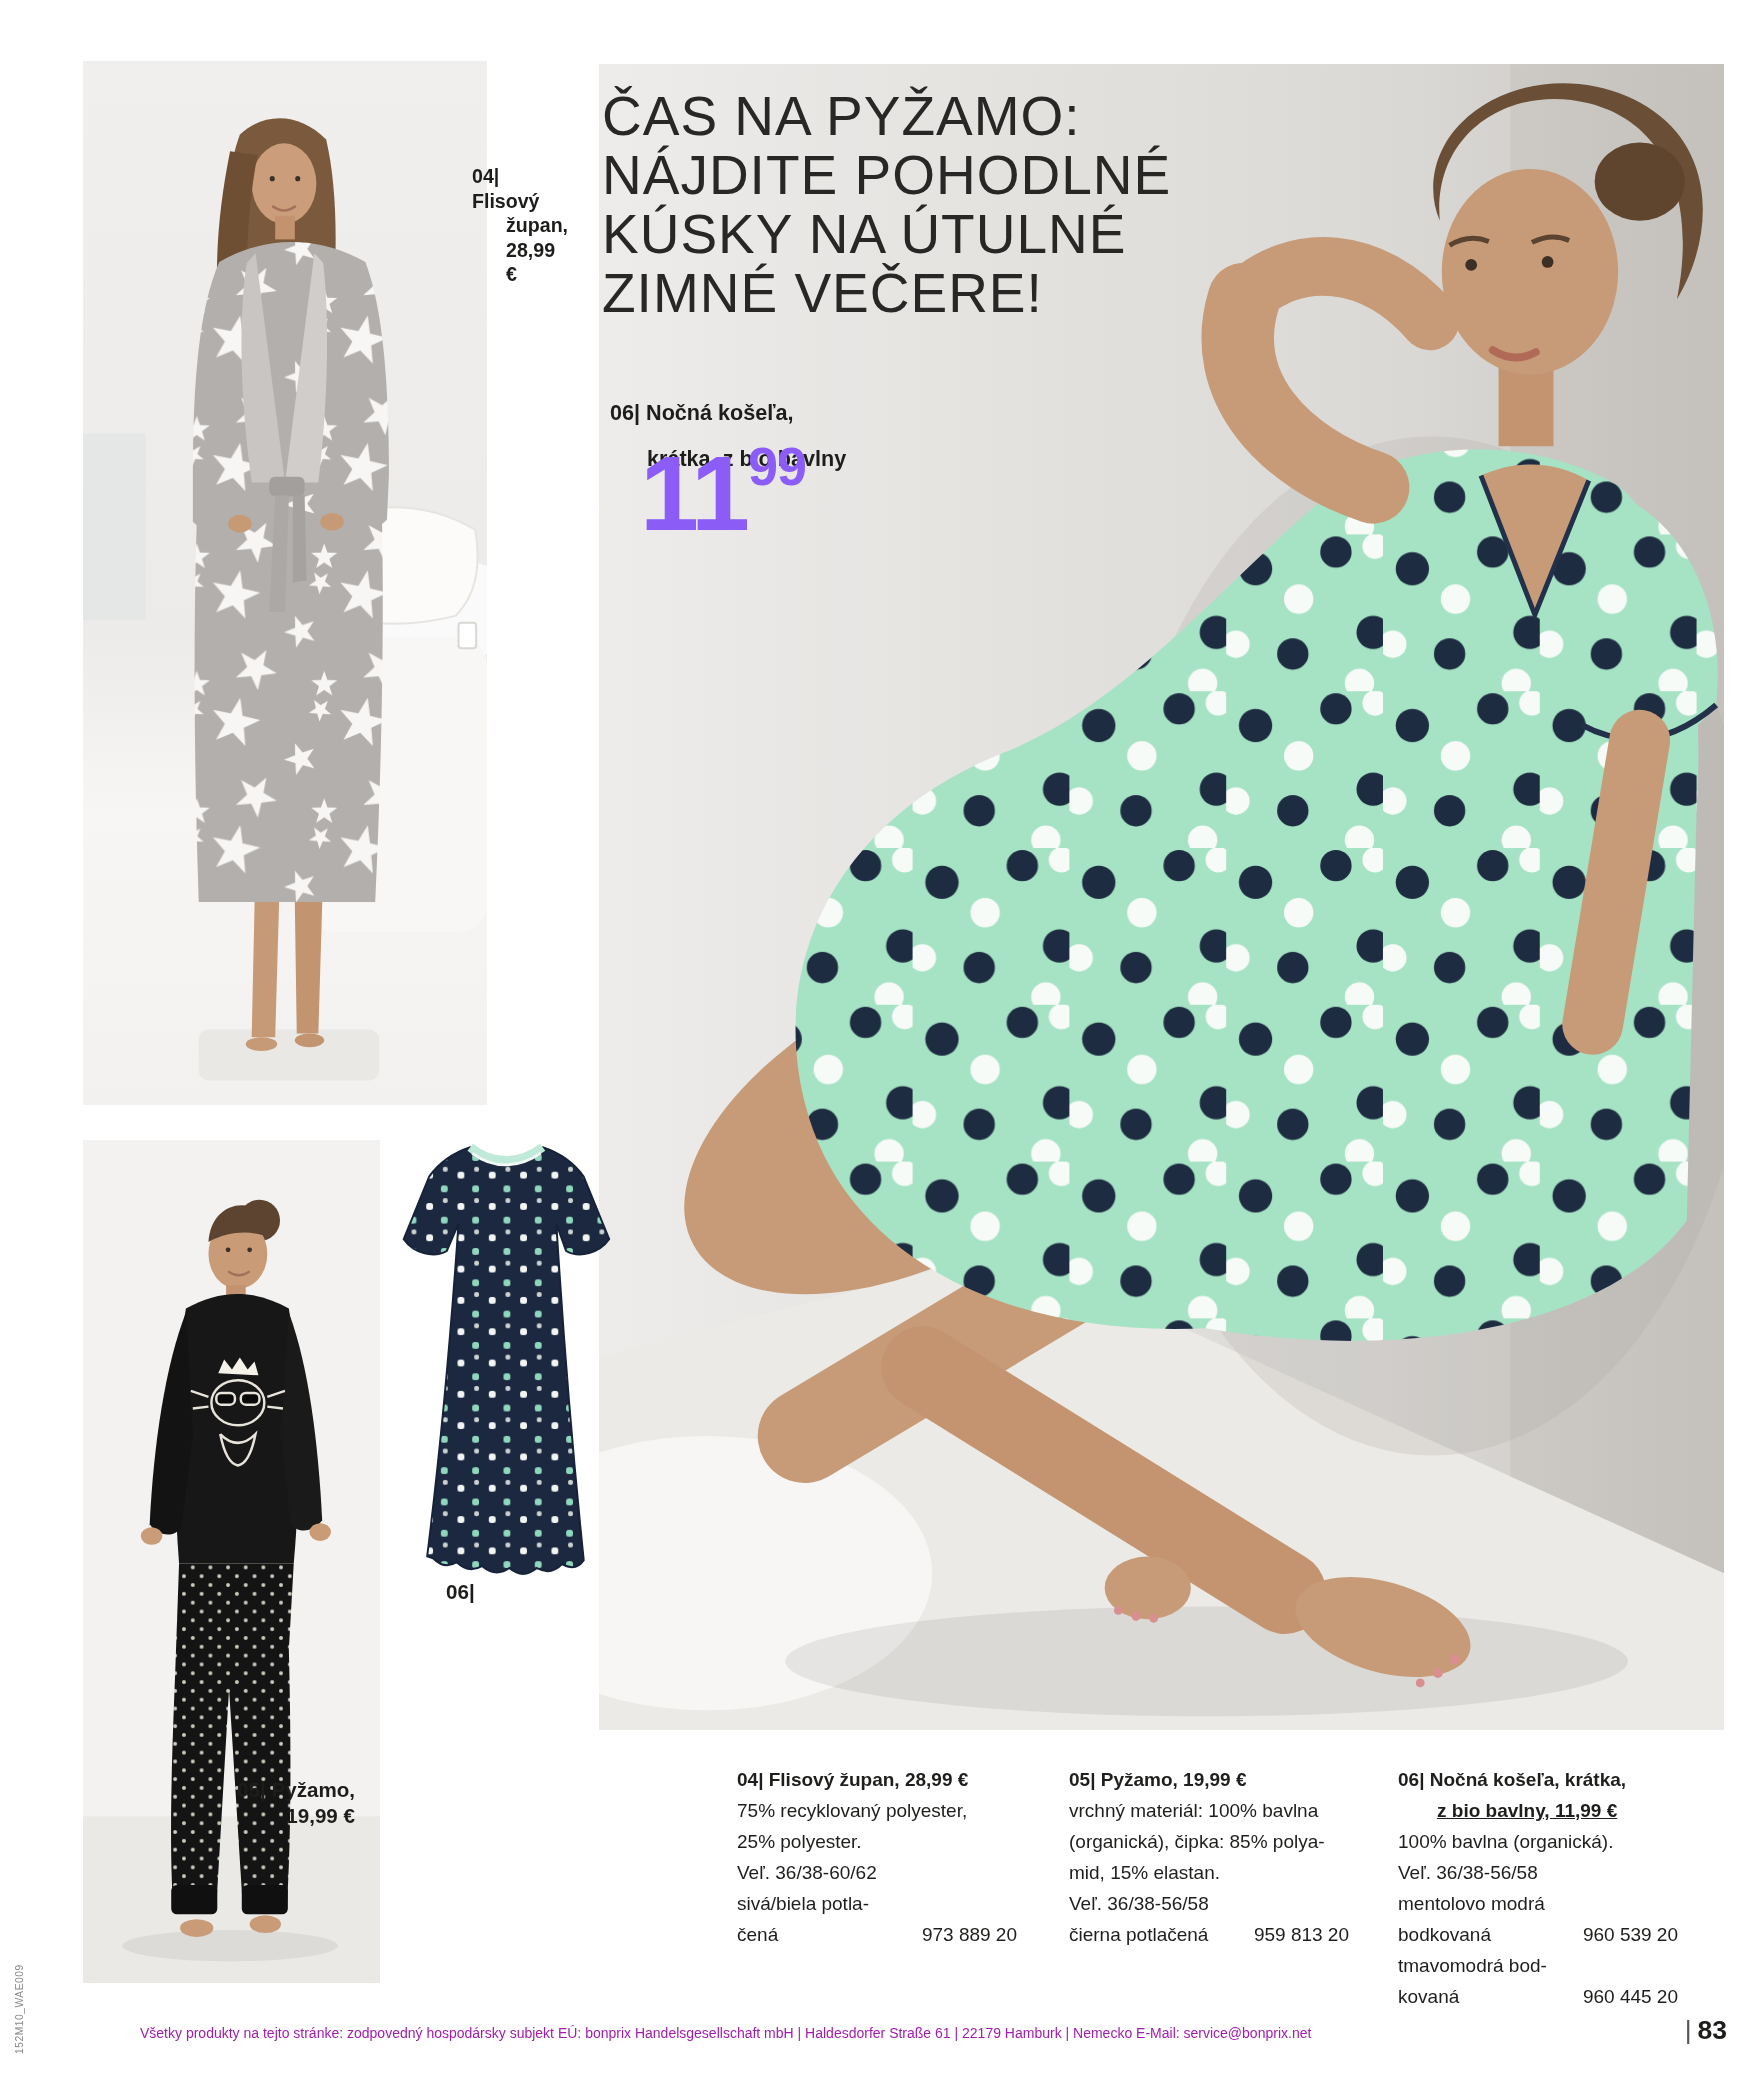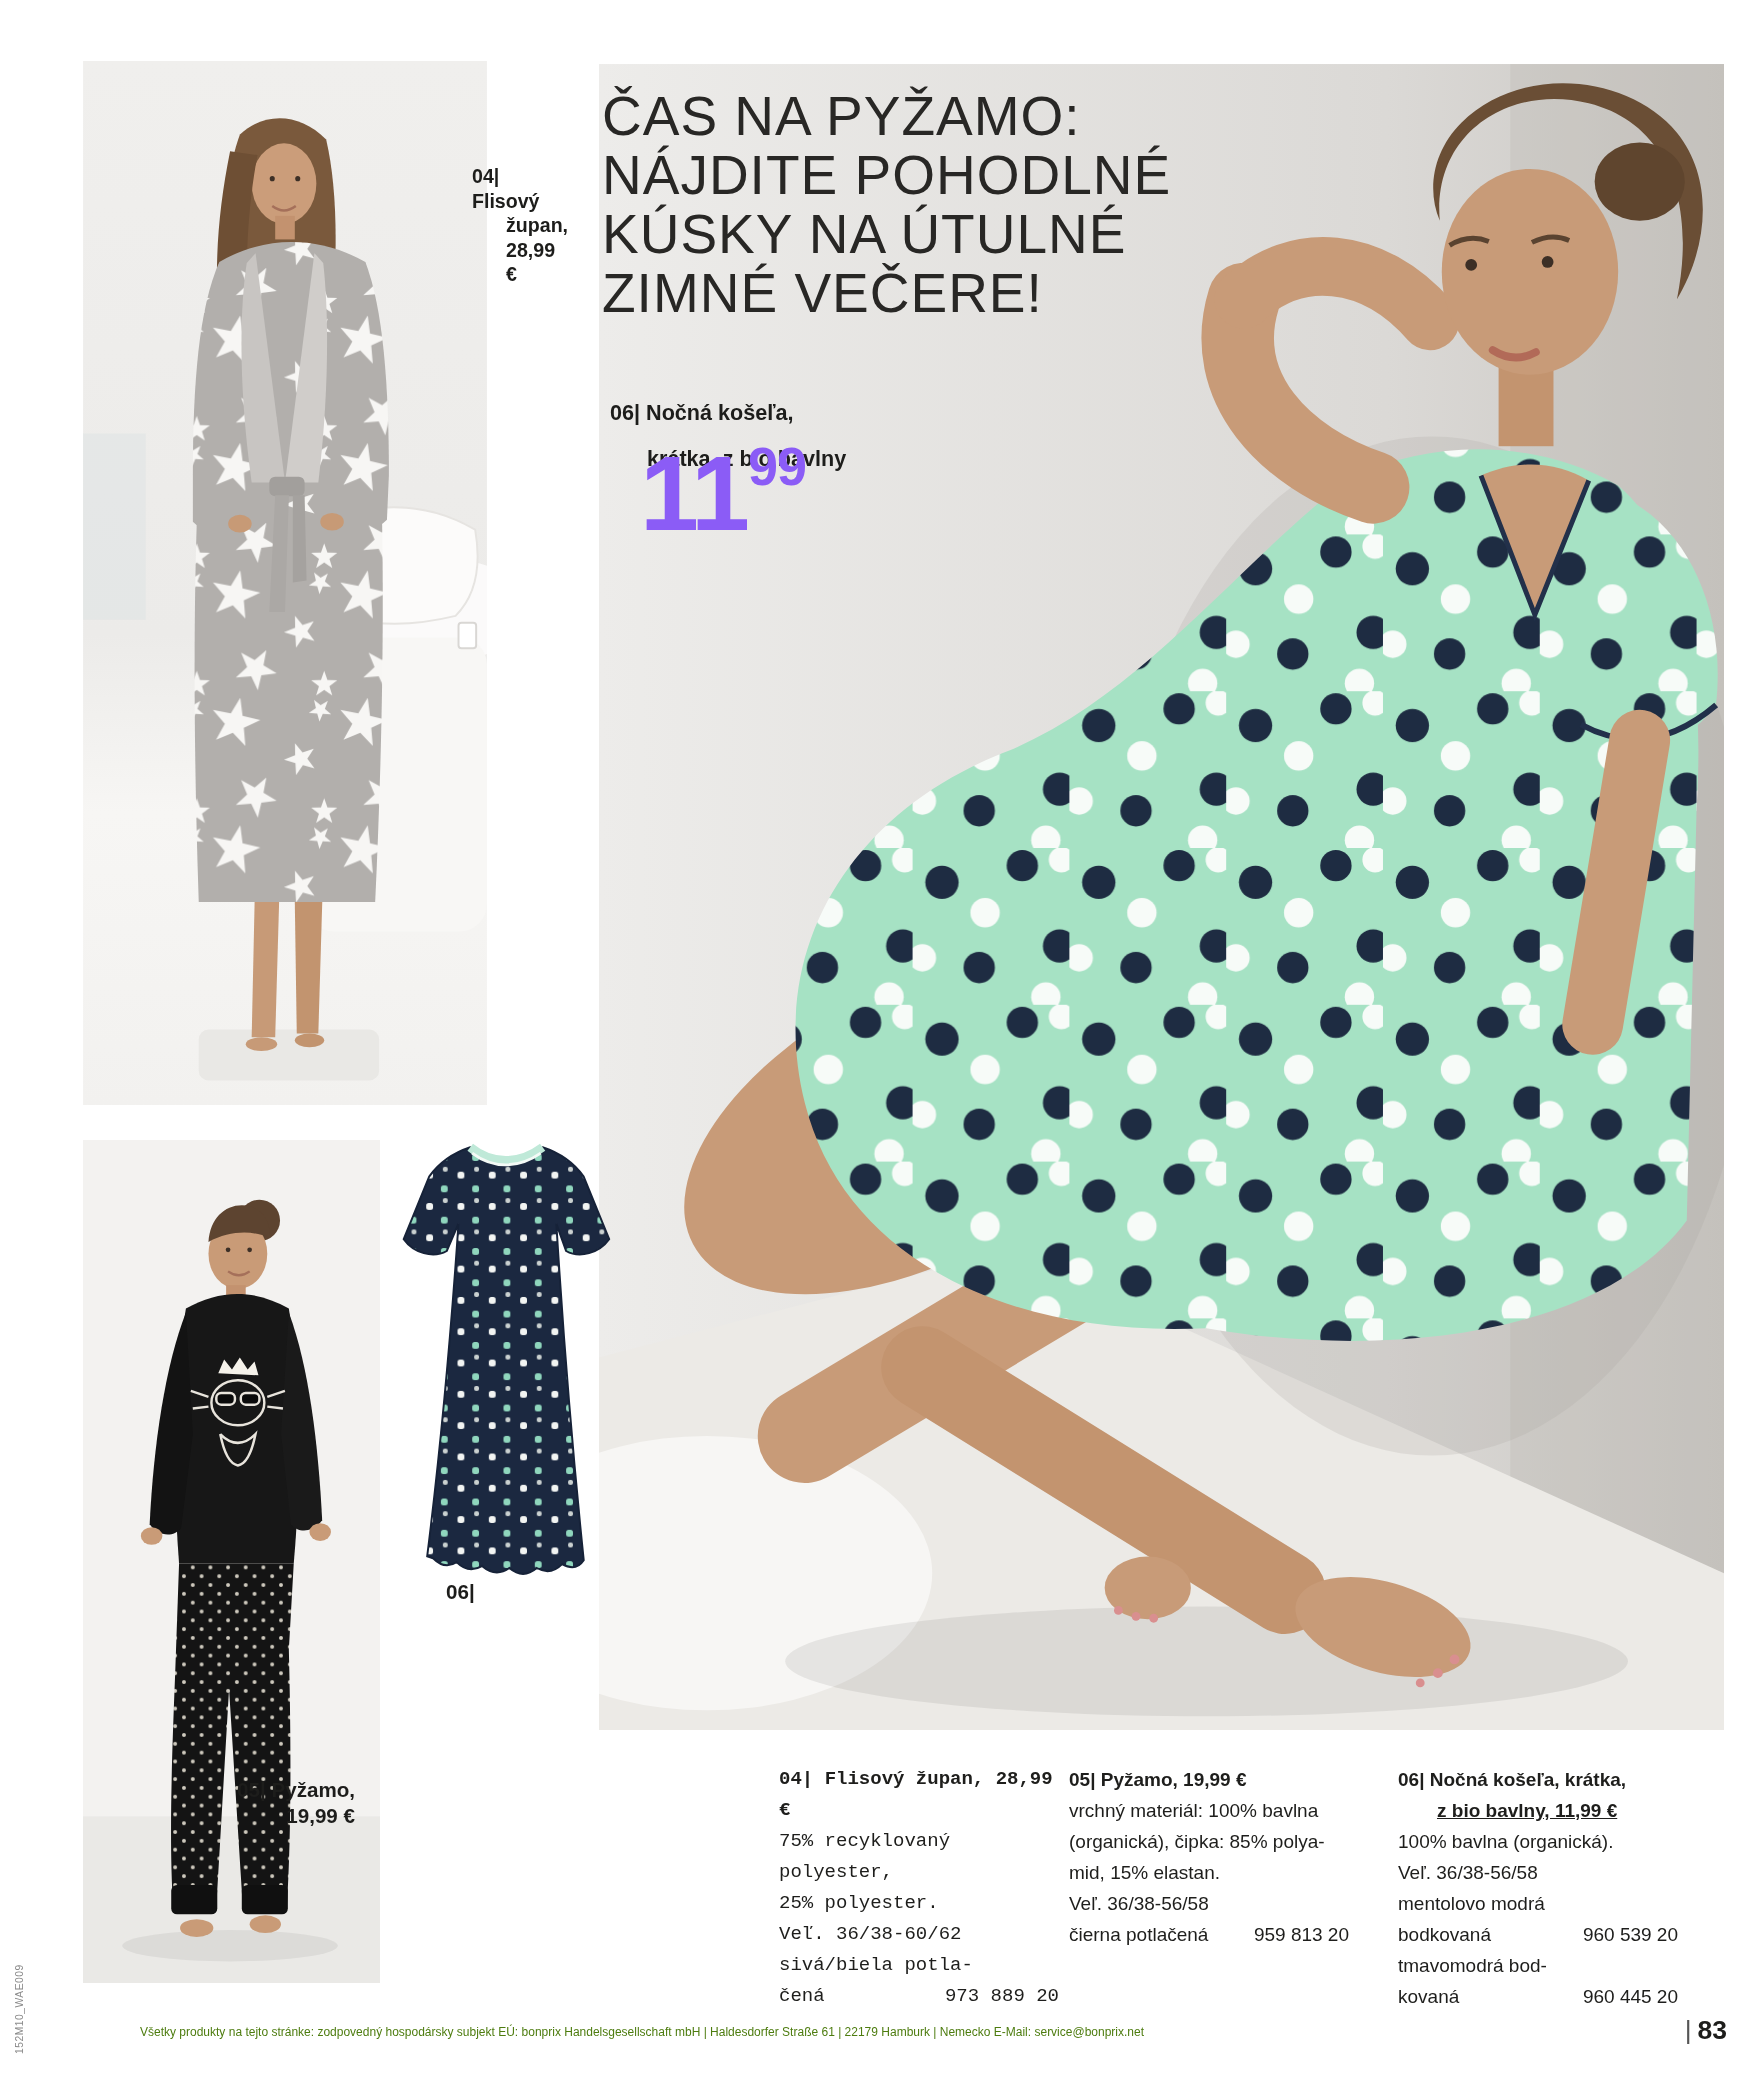--- a/index.html
+++ b/index.html
@@ -24,29 +24,29 @@
   #hero-price .dec{font-size:54px;line-height:54px;vertical-align:45px;letter-spacing:-1px;}
   
   .plabel{font-weight:bold;font-size:19.6px;line-height:24.5px;color:#1d1d1b;}
   #label-robe{left:389px;top:103px;}
   #label-robe .indent{padding-left:34px;}
   #label-pyjama{left:196px;top:1777px;width:159px;text-align:right;font-size:20.6px;line-height:25.5px;}
   #label-gown{left:446px;top:1580px;font-size:20.6px;}
   .numpipe{font-weight:bold;}
   
   .col{top:1764px;width:280px;font-size:19px;line-height:31px;color:#1e1e1c;}
-  #col-04{left:779px;font-family:Liberation Mono, monospace;}
+  #col-04{left:737px;}
   #col-05{left:1069px;}
   #col-06{left:1398px;}
   .col .title{font-weight:bold;}
   .col .indent{padding-left:39px;text-decoration:underline;}
   .code-row{display:flex;justify-content:space-between;}
   .code-row .code{white-space:nowrap;}
   
-  #footer{left:140px;top:2025px;width:1500px;font-size:12px;color:#4d7c0f;white-space:nowrap;}
+  #footer{left:140px;top:2025px;width:1500px;font-size:14px;color:#a21caf;white-space:nowrap;}
   #page-num{right:34px;top:2015px;font-size:26.5px;color:#1d1d1b;text-align:right;}
   #page-num .bar{font-weight:normal;color:#555;padding-right:5.9px;}
   #page-num .num{font-weight:bold;}
   #side-code{left:13.7px;top:2054px;transform:rotate(-90deg);transform-origin:0 0;
     font-size:10.3px;color:#8a8a8a;letter-spacing:0.5px;white-space:nowrap;}
 </style>
 </head>
 <body>
 
 <div class="abs" id="photo-robe">

